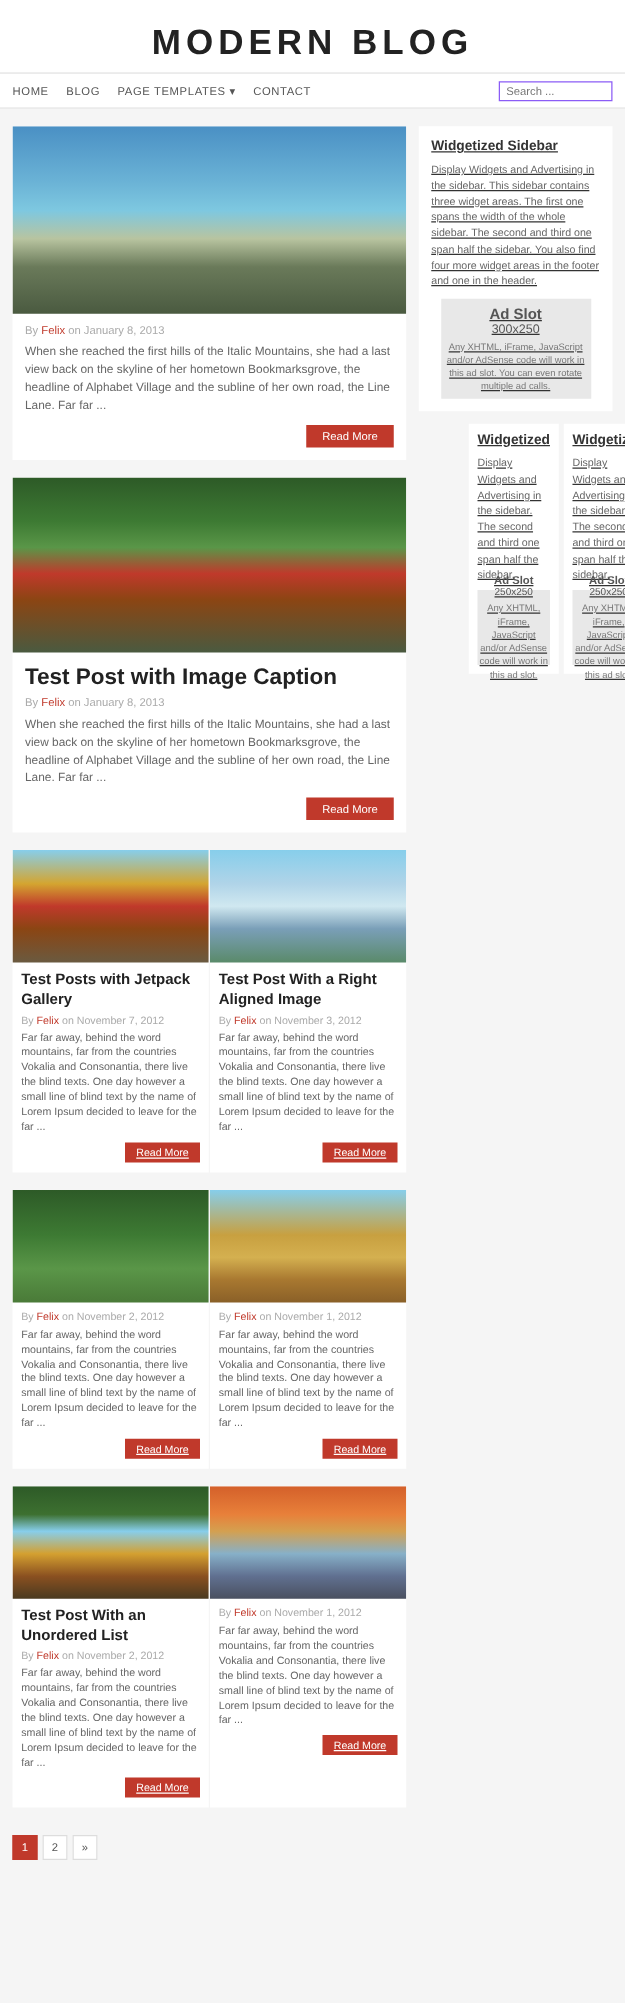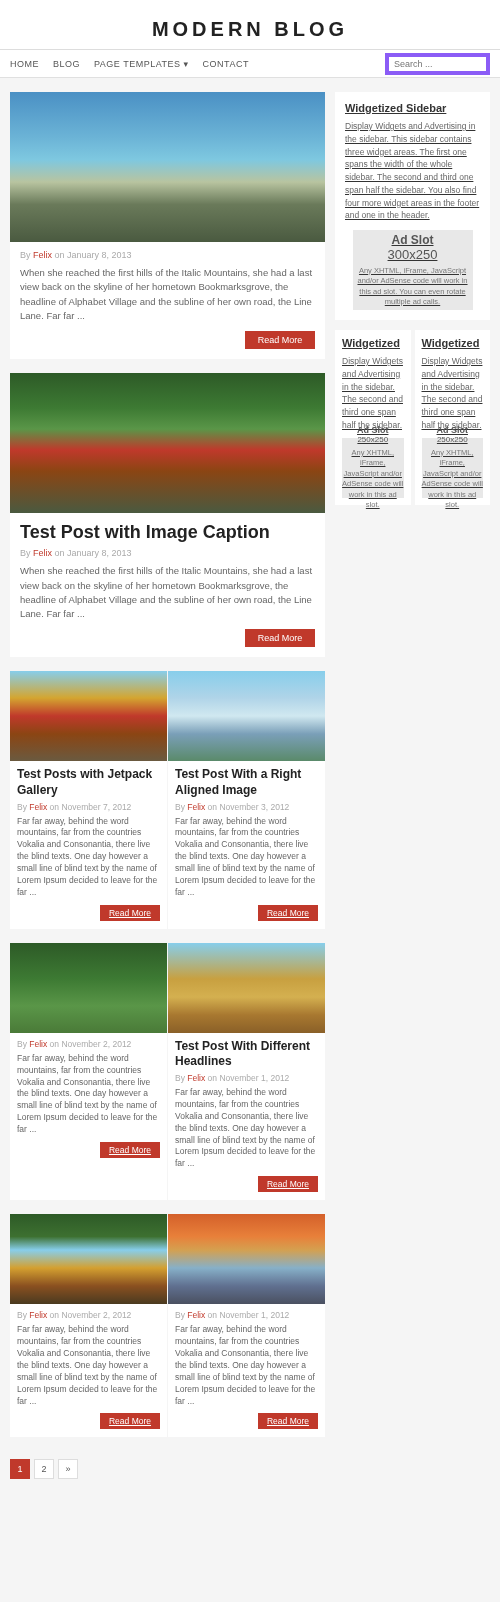--- a/index.html
+++ b/index.html
@@ -1,27 +1,27 @@
 <!DOCTYPE html>
 <html><head>
   <meta charset="utf-8">
   <style>
     * { margin: 0; padding: 0; box-sizing: border-box; }
     body { font-family: Georgia, 'Times New Roman', serif; background: #f5f5f5; color: #333; font-size: 11px; width: 500px; }
 
     
     .site-header { text-align: center; padding: 18px 0 8px; background: #fff; border-bottom: 1px solid #ddd; }
-    .site-title { font-size: 20px; letter-spacing: 4px; font-family: Arial, sans-serif; font-weight: bold; color: #222; text-transform: uppercase; }
+    .site-title { font-size: 28px; letter-spacing: 4px; font-family: Arial, sans-serif; font-weight: bold; color: #222; text-transform: uppercase; }
     .site-tagline { font-size: 10px; color: #999; letter-spacing: 1px; margin-top: 2px; }
 
     
     .main-nav { background: #fff; border-bottom: 1px solid #e0e0e0; display: flex; align-items: center; padding: 0 10px; height: 28px; }
     .main-nav a { font-size: 9px; color: #555; text-decoration: none; margin-right: 14px; text-transform: uppercase; letter-spacing: 0.5px; font-family: Arial, sans-serif; }
     .nav-search { margin-left: auto; }
-    .nav-search input { font-size: 9px; border: 4px solid #8b5cf6; padding: 2px 5px; width: 105px; color: #999; font-family: Arial, sans-serif; }
+    .nav-search input { font-size: 9px; border: 1px solid #8b5cf6; padding: 2px 5px; width: 91px; color: #999; font-family: Arial, sans-serif; }
 
     
     .content-wrapper { display: flex; gap: 0; padding: 14px 10px; background: #f5f5f5; }
     .main-content { flex: 1; min-width: 0; padding-right: 10px; }
     .sidebar { width: 155px; flex-shrink: 0; text-decoration: underline; }
 
     
     .post-item { background: #fff; margin-bottom: 14px; overflow: hidden; }
 
     .post-body { padding: 8px 10px 10px; }
@@ -49,24 +49,24 @@
     .page-btn.active { background: #c0392b; color: #fff; border-color: #c0392b; }
 
     
     .sidebar-widget { background: #fff; margin-bottom: 10px; padding: 10px; }
     .sidebar-widget-title { font-size: 11px; font-weight: bold; font-family: Arial, sans-serif; color: #333; margin-bottom: 6px; }
     .sidebar-text { font-size: 8.5px; color: #666; line-height: 1.5; font-family: Arial, sans-serif; }
     .ad-slot { background: #e8e8e8; display: flex; flex-direction: column; align-items: center; justify-content: center; margin: 8px auto 0; }
     .ad-slot-large { width: 120px; height: 80px; }
     .ad-slot-small { width: 72px; height: 60px; }
     .ad-slot-title { font-size: 12px; font-weight: bold; color: #555; font-family: Arial, sans-serif; }
-    .ad-slot-subtitle { font-size: 13px; color: #555; font-family: Arial, sans-serif; }
+    .ad-slot-subtitle { font-size: 10px; color: #555; font-family: Arial, sans-serif; }
     .ad-slot-text { font-size: 7.5px; color: #777; text-align: center; line-height: 1.4; font-family: Arial, sans-serif; margin-top: 4px; }
 
-    .sidebar-widgets-row { display: flex; gap: 4px; }
+    .sidebar-widgets-row { display: flex; gap: 4px; margin-left: 40px; }
     .sidebar-widget-half { flex: 1; background: #fff; padding: 7px; margin-bottom: 10px; }
     .sidebar-widget-half .ad-slot { width: 100%; margin-top: 6px; }
 
     
     .img-landscape1 {
       width: 100%; height: 150px;
       background: linear-gradient(180deg, #4a90c4 0%, #6bb3d6 30%, #7ec8e0 45%, #b8c4a0 60%, #6a7a5a 75%, #4a5a40 100%);
     }
     .img-waterfall {
       width: 100%; height: 140px;
@@ -163,32 +163,32 @@
         <div class="img-forest post-grid-img"></div>
         <div class="post-grid-body">
           <div class="post-grid-meta">By <a href="#">Felix</a> on November 2, 2012</div>
           <div class="post-grid-excerpt">Far far away, behind the word mountains, far from the countries Vokalia and Consonantia, there live the blind texts. One day however a small line of blind text by the name of Lorem Ipsum decided to leave for the far ...</div>
           <a href="#" class="read-more-btn-sm">Read More</a>
         </div>
       </article>
       <article class="post-grid-item">
         <div class="img-wheat post-grid-img"></div>
         <div class="post-grid-body">
-          <div class="post-grid-title">Test Post With Different Headlines</div>
           <div class="post-grid-meta">By <a href="#">Felix</a> on November 1, 2012</div>
           <div class="post-grid-excerpt">Far far away, behind the word mountains, far from the countries Vokalia and Consonantia, there live the blind texts. One day however a small line of blind text by the name of Lorem Ipsum decided to leave for the far ...</div>
           <a href="#" class="read-more-btn-sm">Read More</a>
         </div>
       </article>
     </div>
 
     <div class="posts-grid">
       <article class="post-grid-item">
         <div class="img-sunset-trees post-grid-img"></div>
         <div class="post-grid-body">
+          <div class="post-grid-title">Test Post With an Unordered List</div>
           <div class="post-grid-meta">By <a href="#">Felix</a> on November 2, 2012</div>
           <div class="post-grid-excerpt">Far far away, behind the word mountains, far from the countries Vokalia and Consonantia, there live the blind texts. One day however a small line of blind text by the name of Lorem Ipsum decided to leave for the far ...</div>
           <a href="#" class="read-more-btn-sm">Read More</a>
         </div>
       </article>
       <article class="post-grid-item">
         <div class="img-sunset-water post-grid-img"></div>
         <div class="post-grid-body">
           <div class="post-grid-meta">By <a href="#">Felix</a> on November 1, 2012</div>
           <div class="post-grid-excerpt">Far far away, behind the word mountains, far from the countries Vokalia and Consonantia, there live the blind texts. One day however a small line of blind text by the name of Lorem Ipsum decided to leave for the far ...</div>

